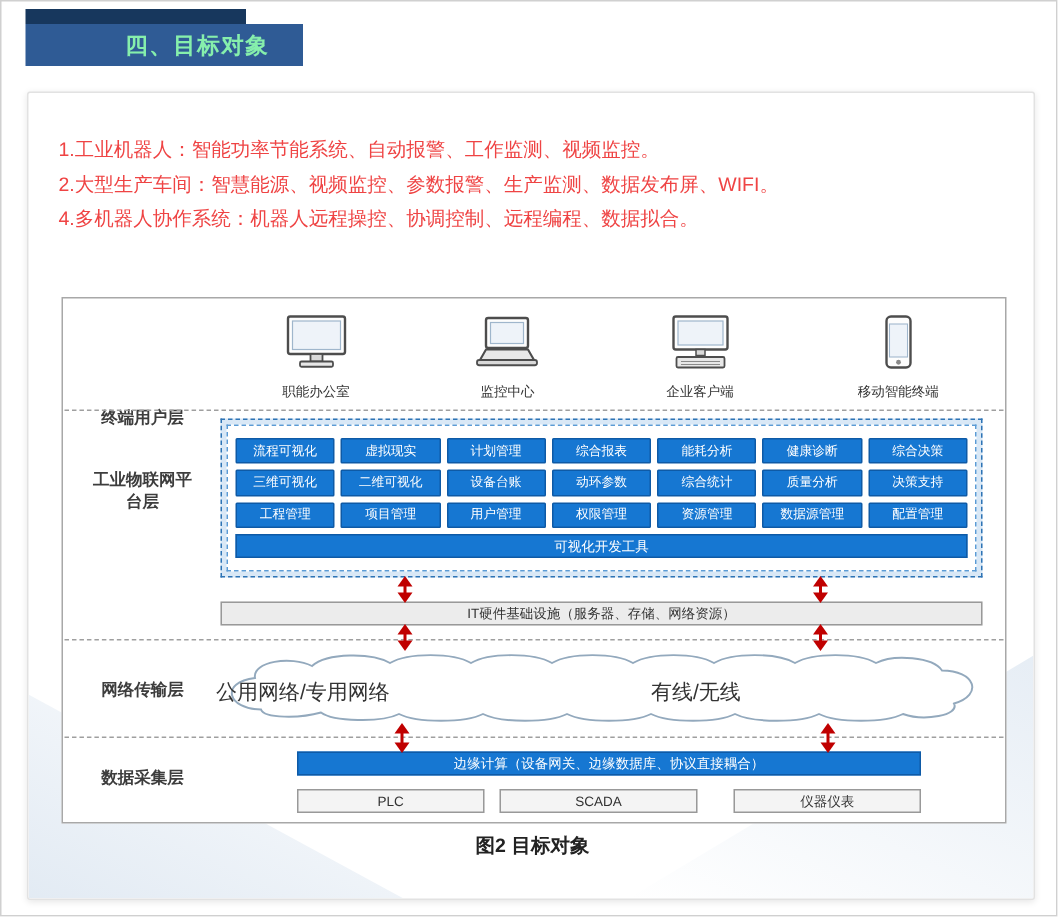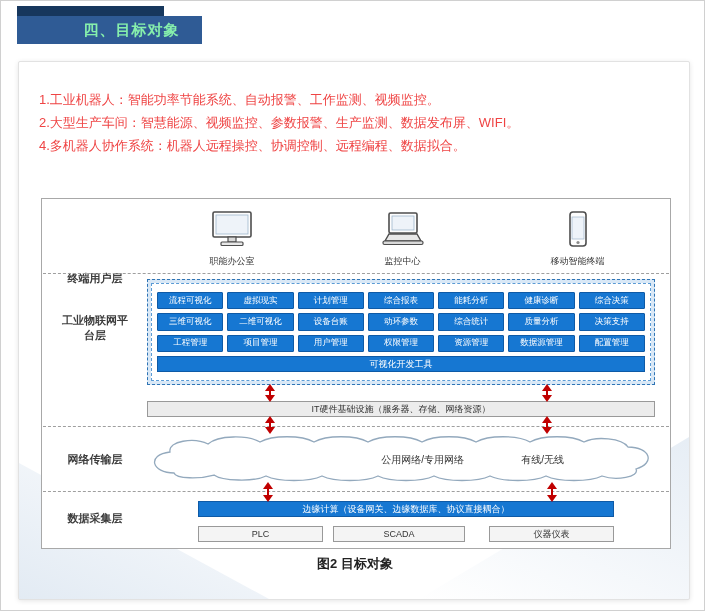--- a/index.html
+++ b/index.html
@@ -65,21 +65,21 @@
     color:#fff; font-size:9px; display:flex; align-items:center; justify-content:center; }
   .device { position:absolute; top:327px; height:16px; background:#f4f4f4; border:1px solid #999;
     box-sizing:border-box; display:flex; align-items:center; justify-content:center;
     font-size:9px; color:#333; }
   .dev-plc { left:156px; width:125px; }
   .dev-scada { left:291px; width:132px; }
   .dev-meter { left:447px; width:125px; }
   
   .cloud { position:absolute; left:102px; top:234px; width:516px; height:52px; }
   .cloud svg { display:block; width:100%; height:100%; }
-  .cloud-text { position:absolute; top:20px; font-size:10px; color:#333; text-align:right; }
+  .cloud-text { position:absolute; top:20px; font-size:14px; color:#333; text-align:left; }
   .ct-left { left:0; width:320px; }
   .ct-right { left:290px; width:130px; }
   
   .varrow { position:absolute; width:12px; z-index:3; }
   .varrow .shaft { position:absolute; left:5px; top:5px; bottom:5px; width:2px; background:#c00000; }
   .varrow::before { content:""; position:absolute; top:0; left:1px;
     border-left:5px solid transparent; border-right:5px solid transparent; border-bottom:7px solid #c00000; }
   .varrow::after { content:""; position:absolute; bottom:0; left:1px;
     border-left:5px solid transparent; border-right:5px solid transparent; border-top:7px solid #c00000; }
   .a1 { left:222px; top:185px; height:18px; }
@@ -132,20 +132,33 @@
         <div class="terminal">
           <span>
             <svg width="46" height="38" viewBox="0 0 46 38">
               <rect x="9" y="2" width="28" height="20" rx="1.5" fill="#fdfdfd" stroke="#4d4d4d" stroke-width="1.6"></rect>
               <rect x="12" y="5" width="22" height="14" fill="#eef3f9" stroke="#9fb6cc" stroke-width="0.8"></rect>
               <polygon points="5,30 41,30 37,23 9,23" fill="#e8e8e8" stroke="#4d4d4d" stroke-width="1.4"></polygon>
               <rect x="3" y="30" width="40" height="3.5" rx="1.5" fill="#d9d9d9" stroke="#4d4d4d" stroke-width="1.2"></rect>
             </svg>
           </span>
           <span class="t-label">监控中心</span>
+        </div>
+        <div class="terminal">
+          <span>
+            <svg width="46" height="38" viewBox="0 0 46 38">
+              <rect x="5" y="1" width="36" height="22" rx="1.5" fill="#fdfdfd" stroke="#4d4d4d" stroke-width="1.6"></rect>
+              <rect x="8" y="4" width="30" height="16" fill="#eef3f9" stroke="#9fb6cc" stroke-width="0.8"></rect>
+              <rect x="20" y="23" width="6" height="4" fill="#d9d9d9" stroke="#4d4d4d" stroke-width="1"></rect>
+              <rect x="7" y="28" width="32" height="7" rx="1" fill="#e8e8e8" stroke="#4d4d4d" stroke-width="1.2"></rect>
+              <line x1="10" y1="31" x2="36" y2="31" stroke="#8a8a8a" stroke-width="0.8"></line>
+              <line x1="10" y1="33" x2="36" y2="33" stroke="#8a8a8a" stroke-width="0.8"></line>
+            </svg>
+          </span>
+          <span class="t-label">企业客户端</span>
         </div>
         <div class="terminal">
           <span>
             <svg width="24" height="38" viewBox="0 0 24 38">
               <rect x="4" y="1" width="16" height="34" rx="3" fill="#fdfdfd" stroke="#4d4d4d" stroke-width="1.6"></rect>
               <rect x="6" y="6" width="12" height="22" fill="#eef3f9" stroke="#9fb6cc" stroke-width="0.7"></rect>
               <circle cx="12" cy="31.5" r="1.6" fill="#8a8a8a"></circle>
             </svg>
           </span>
           <span class="t-label">移动智能终端</span>

